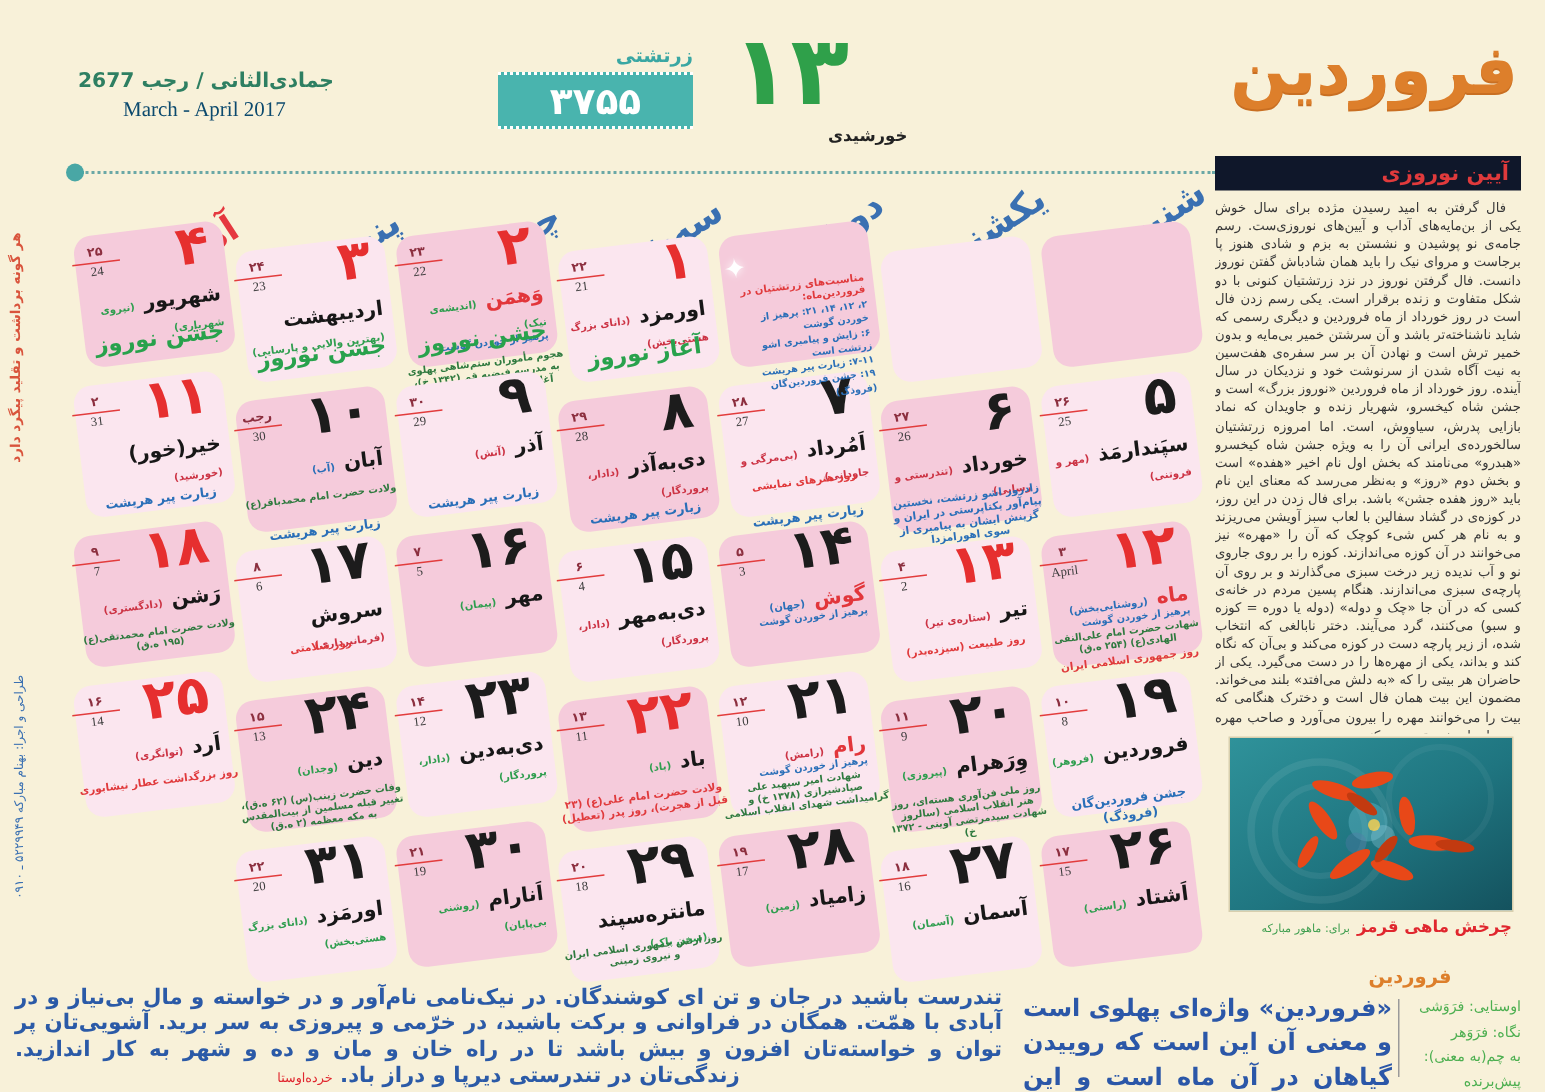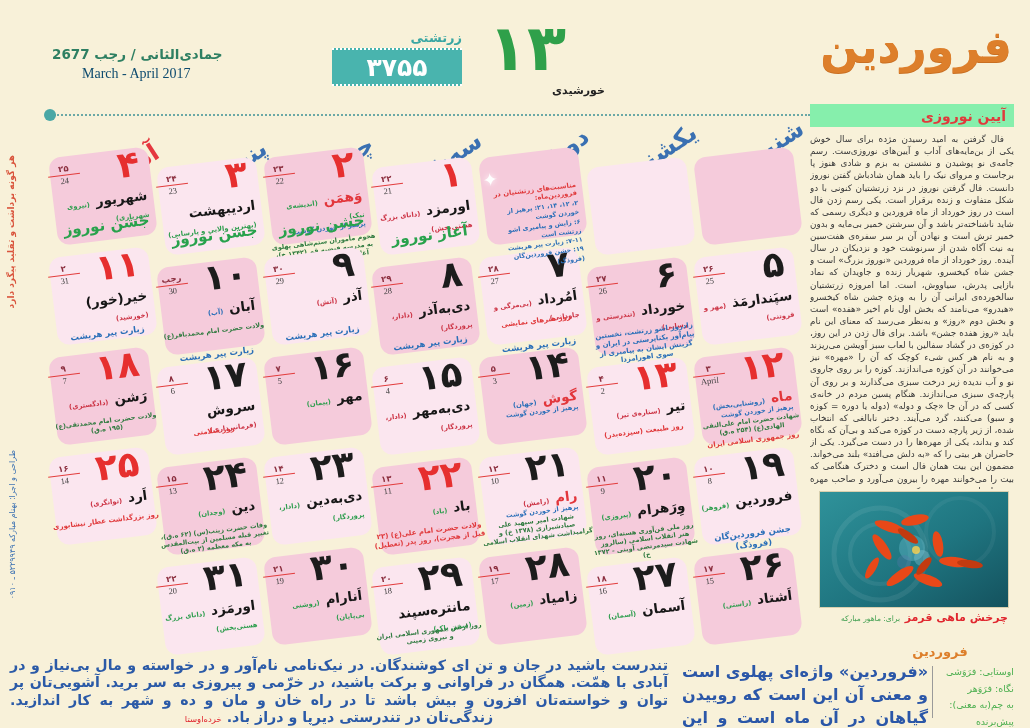--- a/index.html
+++ b/index.html
@@ -15,21 +15,21 @@
         border-top:2px dotted #fff;border-bottom:2px dotted #fff;box-sizing:border-box;}
   .year{position:absolute;left:488px;top:16px;height:80px;font-size:64px;font-weight:bold;display:flex;direction:ltr;line-height:1;}
   .year .g{color:#2fa04a;} .year .r{color:#e0262e;}
   .year-label{position:absolute;left:552px;top:84px;font-size:11px;color:#222;font-weight:bold;}
   .month-title{position:absolute;right:18px;top:24px;width:160px;text-align:center;direction:rtl;color:#dd7f2b;
                font-size:45px;font-weight:900;line-height:1;text-shadow:0 1px 0 #c96f22;}
   .sep{position:absolute;left:54px;top:114px;width:756px;border-top:2px dotted #6aa8a6;}
   .sep-dot{position:absolute;left:44px;top:109px;width:12px;height:12px;border-radius:50%;background:#49a7a5;}
 
   
-  .sb-title{position:absolute;left:810px;top:104px;width:204px;height:23px;background:#86efac;color:#e03a3c;
+  .sb-title{position:absolute;left:810px;top:104px;width:204px;height:23px;background:#0f172a;color:#e03a3c;
             font-weight:bold;font-size:14px;direction:rtl;display:flex;align-items:center;box-sizing:border-box;padding:0 8px;text-align:center;}
   .sb-body{position:absolute;left:810px;top:133px;width:204px;height:356px;direction:rtl;text-align:justify;
            font-size:8.8px;line-height:1.38;color:#383838;overflow:hidden;text-indent:10px;}
   .photo{position:absolute;left:820px;top:492px;width:188px;height:115px;box-shadow:0 0 0 1px #d8cfae;}
   .photo-caption{position:absolute;left:900px;top:611px;width:108px;text-align:right;direction:rtl;color:#e0262e;font-weight:bold;font-size:11px;}
   .photo-credit{position:absolute;left:820px;top:614px;width:80px;direction:rtl;color:#3f9e4f;font-size:7.5px;}
 
   
   .mi-title{position:absolute;left:905px;top:644px;width:70px;text-align:center;color:#dd7f2b;font-weight:bold;font-size:13px;direction:rtl;}
   .mi-lines{position:absolute;left:938px;top:664px;width:76px;direction:rtl;text-align:right;color:#4caf50;

